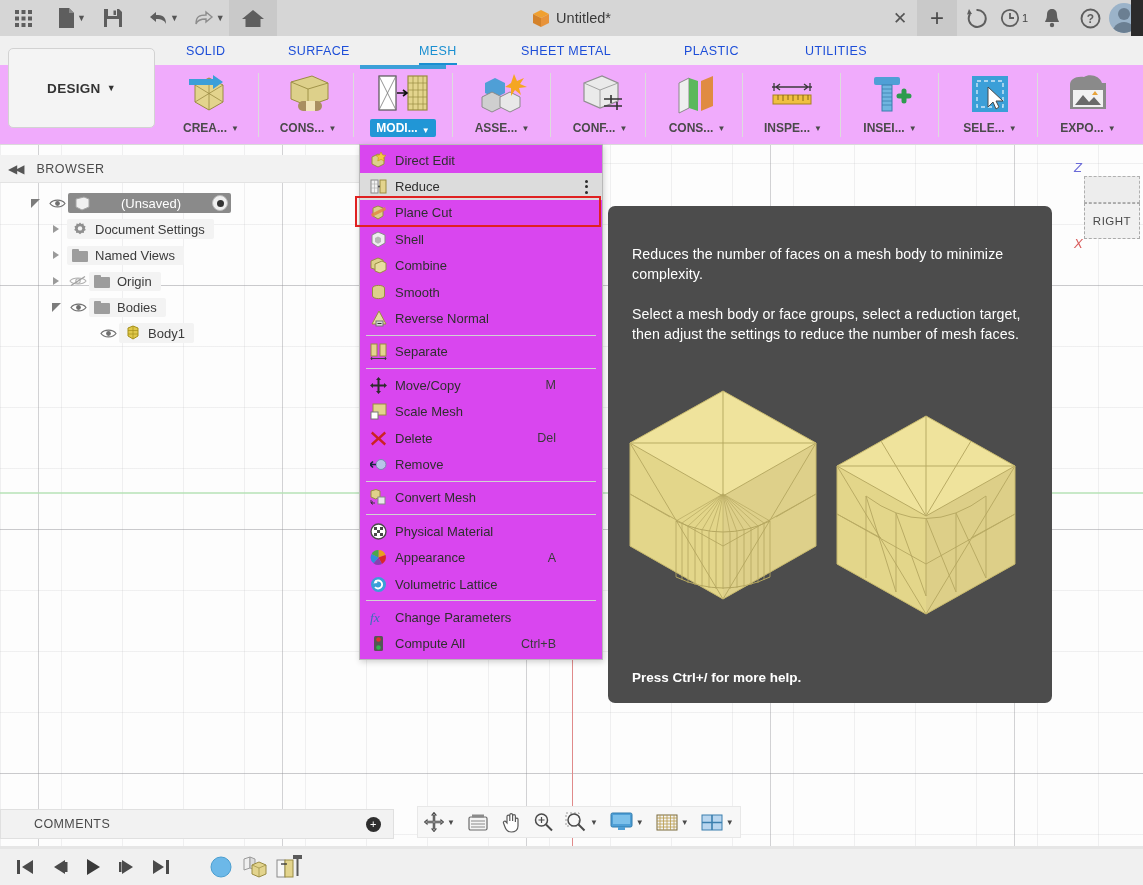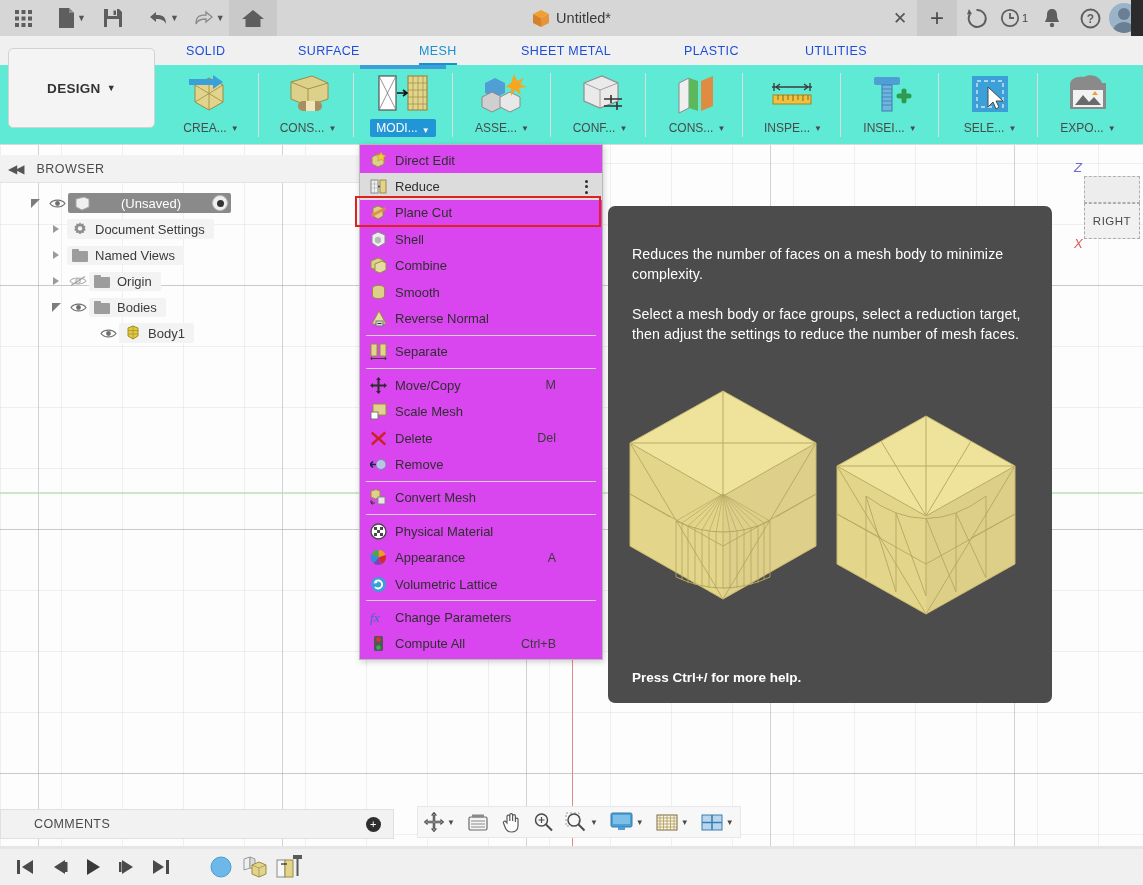--- a/index.html
+++ b/index.html
@@ -78,22 +78,23 @@
   .ribbon-tabs {
     position:absolute; left:0; top:36px; width:1143px; height:29px; background:#f0f0f0;
   }
   .rt { position:absolute; top:0; height:29px; display:flex; align-items:center;
         font-size:12.5px; letter-spacing:.4px; color:#1d4ed8; }
   .rt.active { color:#1a8fd1; }
   .rt .ul { position:absolute; left:0; bottom:0; width:100%; height:2px; background:#1a8fd1; }
 
   
   .ribbon {
-    position:absolute; left:0; top:65px; width:1143px; height:80px; background:#5eead4;
+    position:absolute; left:0; top:65px; width:1143px; height:80px; background:#f0abfc;
     border-bottom:1px solid #dadada;
+    font-weight:bold;
   }
   .design-btn {
     position:absolute; left:8px; top:48px; width:147px; height:80px;
     border:1px solid #d2d2d2; border-radius:5px; background:#f4f4f4;
     display:flex; align-items:center; justify-content:center; gap:6px;
     font-size:13.5px; font-weight:bold; color:#333; letter-spacing:.3px;
   }
   .rb-group {
     position:absolute; top:0; height:80px;
     display:flex; flex-direction:column; align-items:center;
@@ -322,21 +323,21 @@
       </div>
       <div class="avatar"></div>
     </div>
     <div class="tb-rightedge"></div>
   </div>
 
   <div class="ribbon-tabs">
     <div class="rt" style="left:186px">
         <span>SOLID</span>
       </div>
-    <div class="rt" style="left:298px">
+    <div class="rt" style="left:288px">
         <span>SURFACE</span>
       </div>
     <div class="rt active" style="left:419px">
         <span>MESH</span>
         <span class="ul"></span>
       </div>
     <div class="rt" style="left:521px">
         <span>SHEET METAL</span>
       </div>
     <div class="rt" style="left:684px">

